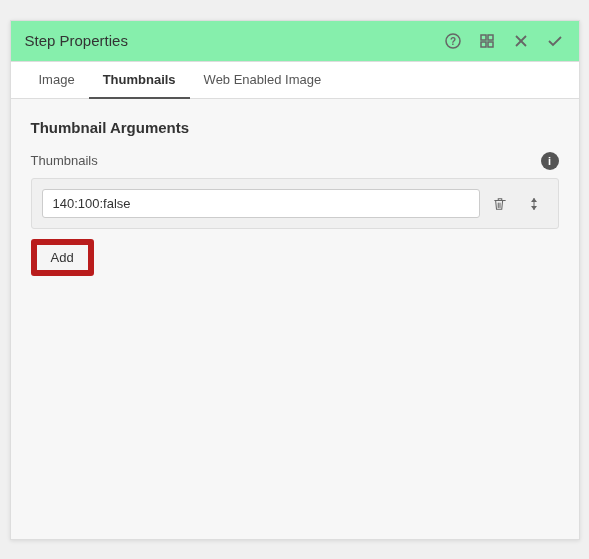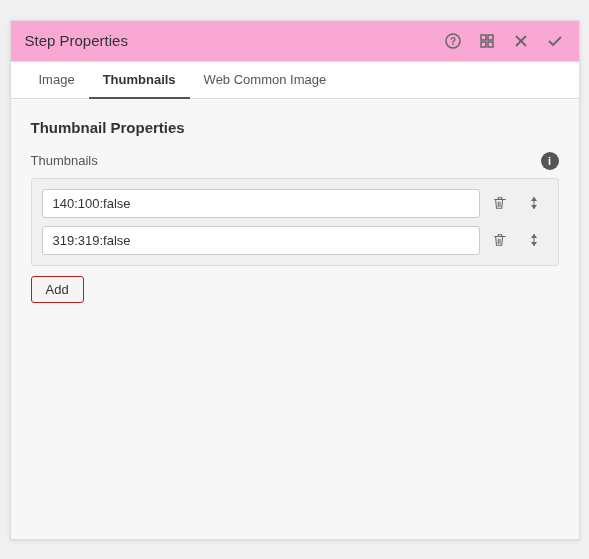--- a/index.html
+++ b/index.html
@@ -20,21 +20,21 @@
       width: 570px;
       min-height: 520px;
       box-shadow: 0 1px 4px rgba(0,0,0,0.1);
     }
 
     .panel-header {
       display: flex;
       align-items: center;
       padding: 10px 14px;
       border-bottom: 1px solid #ddd;
-      background: #f9a8d4;
+      background: #86efac;
     }
 
     .panel-title {
       flex: 1;
       font-size: 15px;
       font-weight: 500;
       color: #333;
     }
 
     .header-icons {
@@ -119,21 +119,21 @@
 
     .thumbnails-box {
       background: #f0f0f0;
       border: 1px solid #ddd;
       border-radius: 3px;
       padding: 10px;
     }
 
     .thumbnail-row {
       display: flex;
-      align-items: flex-start;
+      align-items: flex-end;
       margin-bottom: 8px;
       gap: 6px;
     }
 
     .thumbnail-row:last-child {
       margin-bottom: 0;
     }
 
     .thumbnail-input {
       flex: 1;
@@ -158,21 +158,21 @@
       justify-content: center;
       font-size: 14px;
       border-radius: 3px;
       padding: 0;
     }
 
     .add-btn {
       margin-top: 10px;
       padding: 5px 14px;
       background: #f5f5f5;
-      border: 1px solid #b91c1c;
+      border: 6px solid #b91c1c;
       border-radius: 3px;
       font-size: 13px;
       cursor: pointer;
       color: #333;
     }
 
     
     .trash-icon svg, .sort-icon svg {
       width: 14px;
       height: 14px;
@@ -211,25 +211,25 @@
         <svg viewBox="0 0 16 16" width="16" height="16" fill="none" stroke="#666" stroke-width="1.8">
           <polyline points="2,8 6,12 14,4"></polyline>
         </svg>
       </span>
     </div>
   </div>
 
   <div class="tabs">
     <div class="tab">Image</div>
     <div class="tab active">Thumbnails</div>
-    <div class="tab">Web Common Image</div>
+    <div class="tab">Web Enabled Image</div>
   </div>
 
   <div class="content">
-    <div class="section-title">Thumbnail Properties</div>
+    <div class="section-title">Thumbnail Arguments</div>
 
     <div class="thumbnails-label-row">
       <span class="thumbnails-label">Thumbnails</span>
       <span class="info-icon" title="Info">
         <span>i</span>
       </span>
     </div>
 
     <div class="thumbnails-box">
 
@@ -243,35 +243,20 @@
         <button class="row-btn sort-icon" title="Move">
           <svg viewBox="0 0 14 14" xmlns="http://www.w3.org/2000/svg">
             <polyline points="7,1 10,5 4,5" fill="#666" stroke="none"></polyline>
             <polyline points="7,13 10,9 4,9" fill="#666" stroke="none"></polyline>
             <line x1="7" y1="1" x2="7" y2="13" stroke="#666" stroke-width="1" fill="none"></line>
           </svg>
         </button>
       </div>
 
 
-      <div class="thumbnail-row">
-        <input class="thumbnail-input" type="text" value="319:319:false" style="">
-        <button class="row-btn trash-icon" title="Delete">
-          <svg viewBox="0 0 14 16" xmlns="http://www.w3.org/2000/svg">
-            <path d="M1 4h12M5 4V2h4v2M2 4l1 10h6l1-10H2zM5 7v5M7 7v5" stroke="#666" stroke-width="1.2" fill="none" stroke-linecap="round"></path>
-          </svg>
-        </button>
-        <button class="row-btn sort-icon" title="Move">
-          <svg viewBox="0 0 14 14" xmlns="http://www.w3.org/2000/svg">
-            <polyline points="7,1 10,5 4,5" fill="#666" stroke="none"></polyline>
-            <polyline points="7,13 10,9 4,9" fill="#666" stroke="none"></polyline>
-            <line x1="7" y1="1" x2="7" y2="13" stroke="#666" stroke-width="1" fill="none"></line>
-          </svg>
-        </button>
-      </div>
 
     </div>
 
     <button class="add-btn">Add</button>
 
   </div>
 
 </div>
 
 </body></html>

